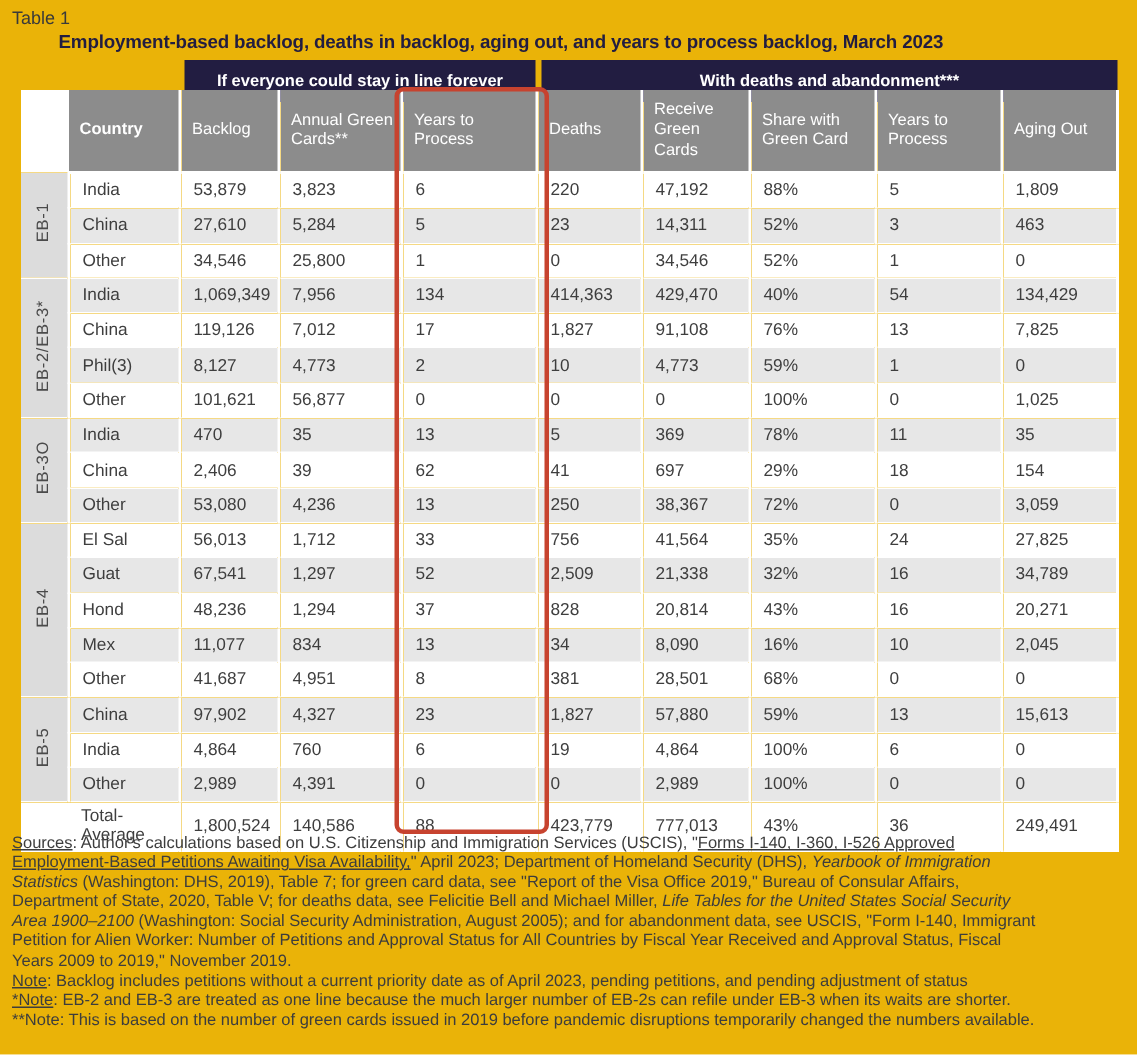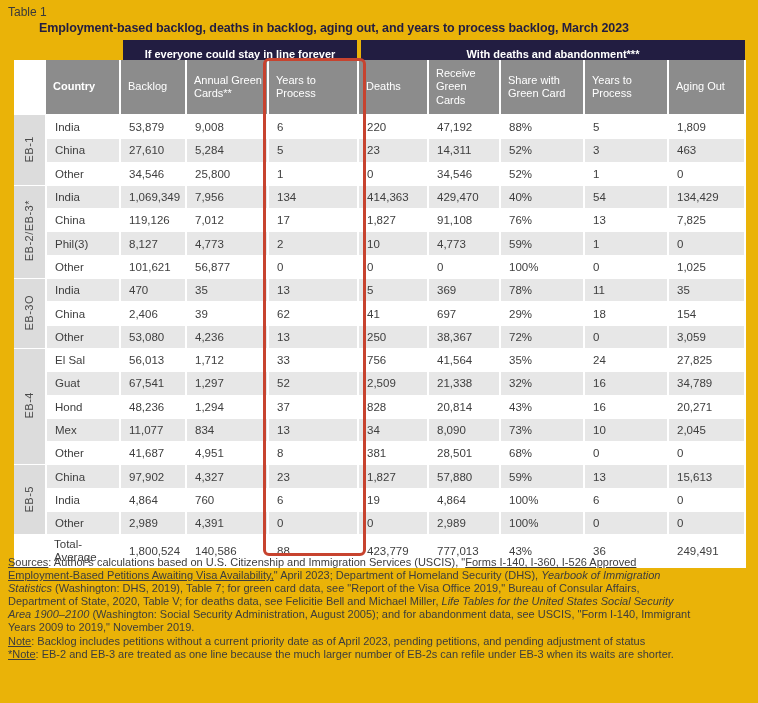--- a/index.html
+++ b/index.html
@@ -68,21 +68,21 @@
         <th>Share with Green Card</th>
         <th>Years to Process</th>
         <th>Aging Out</th>
       </tr>
     </thead>
     <tbody>
         <tr class="plain">
           <td class="vcell" rowspan="3"><span class="vtext">EB-1</span></td>
           <td>India</td>
           <td>53,879</td>
-          <td>9,008</td>
+          <td>3,823</td>
           <td>6</td>
           <td>220</td>
           <td>47,192</td>
           <td>88%</td>
           <td>5</td>
           <td>1,809</td>
         </tr>
         <tr class="stripe">
           <td>China</td>
           <td>27,610</td>
@@ -218,21 +218,21 @@
           <td>16</td>
           <td>20,271</td>
         </tr>
         <tr class="stripe">
           <td>Mex</td>
           <td>11,077</td>
           <td>834</td>
           <td>13</td>
           <td>34</td>
           <td>8,090</td>
-          <td>73%</td>
+          <td>16%</td>
           <td>10</td>
           <td>2,045</td>
         </tr>
         <tr class="plain">
           <td>Other</td>
           <td>41,687</td>
           <td>4,951</td>
           <td>8</td>
           <td>381</td>
           <td>28,501</td>
@@ -290,17 +290,19 @@
   </table>
 
   <div id="highlight-box"></div>
 
   <div id="notes">
       <div><span class="u">Sources</span><span>: Author's calculations based on U.S. Citizenship and Immigration Services (USCIS), "</span><span class="u">Forms I-140, I-360, I-526 Approved</span></div>
       <div><span class="u">Employment-Based Petitions Awaiting Visa Availability,</span><span>" April 2023; Department of Homeland Security (DHS), </span><span class="i">Yearbook of Immigration</span></div>
       <div><span class="i">Statistics</span><span> (Washington: DHS, 2019), Table 7; for green card data, see "Report of the Visa Office 2019," Bureau of Consular Affairs,</span></div>
       <div><span>Department of State, 2020, Table V; for deaths data, see Felicitie Bell and Michael Miller, </span><span class="i">Life Tables for the United States Social Security</span></div>
       <div><span class="i">Area 1900–2100</span><span> (Washington: Social Security Administration, August 2005); and for abandonment data, see USCIS, "Form I-140, Immigrant</span></div>
+      <div><span>Petition for Alien Worker: Number of Petitions and Approval Status for All Countries by Fiscal Year Received and Approval Status, Fiscal</span></div>
       <div><span>Years 2009 to 2019," November 2019.</span></div>
       <div><span class="u">Note</span><span>: Backlog includes petitions without a current priority date as of April 2023, pending petitions, and pending adjustment of status</span></div>
       <div><span class="u">*Note</span><span>: EB-2 and EB-3 are treated as one line because the much larger number of EB-2s can refile under EB-3 when its waits are shorter.</span></div>
+      <div><span>**Note: This is based on the number of green cards issued in 2019 before pandemic disruptions temporarily changed the numbers available.</span></div>
     </div>
 </div>
 
 </body></html>

